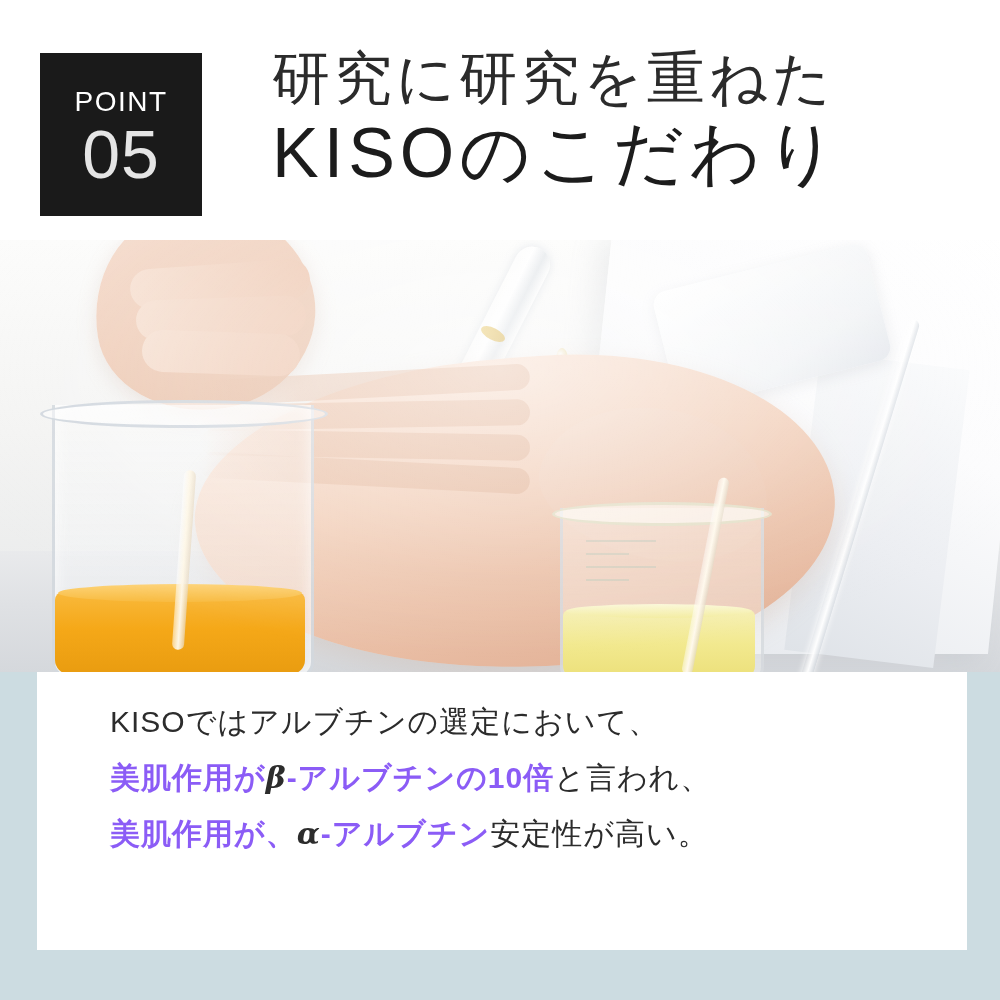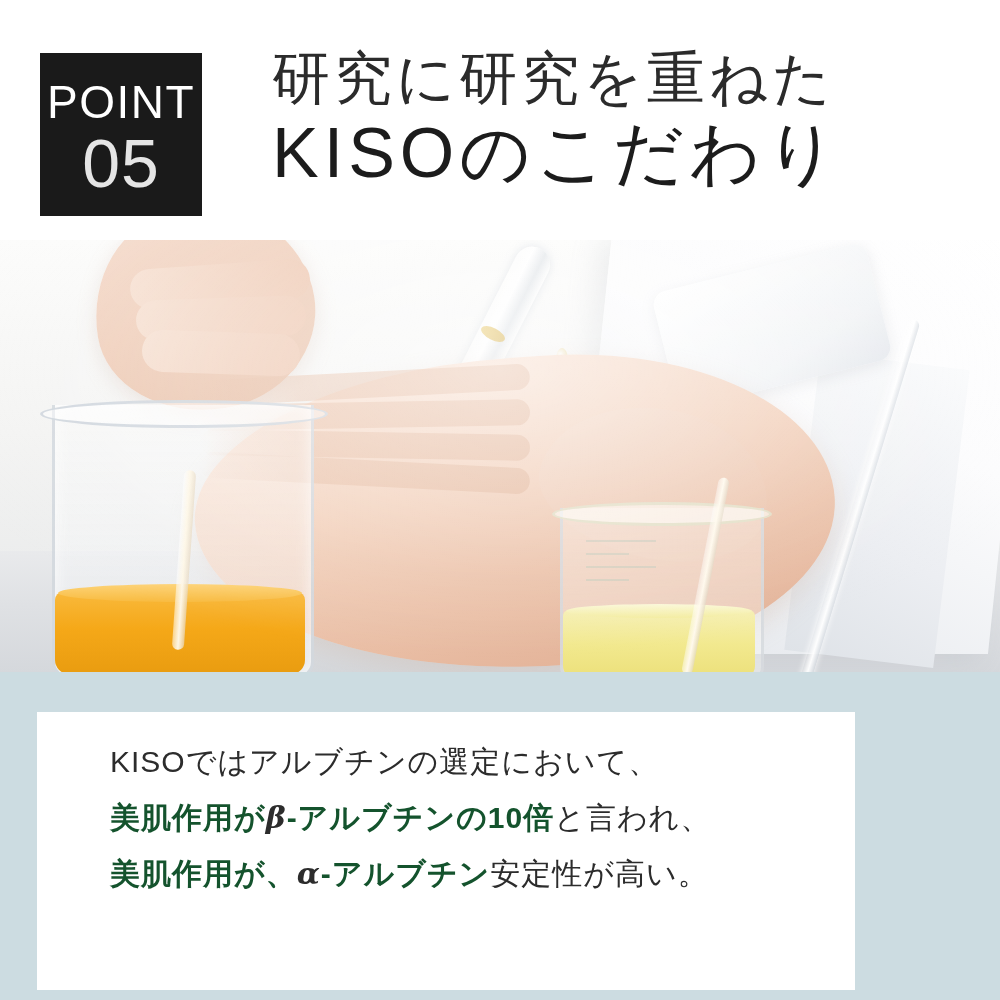--- a/index.html
+++ b/index.html
@@ -49,21 +49,21 @@
     background: #1a1a1a;
     display: flex;
     flex-direction: column;
     align-items: center;
     justify-content: center;
     box-sizing: border-box;
     padding-top: 6px;
   }
   .point-badge .point-word {
     color: #ffffff;
-    font-size: 46px;
+    font-size: 28px;
     letter-spacing: 1.5px;
     line-height: 1;
     font-weight: 400;
     margin-bottom: 4px;
   }
   .point-badge .point-number {
     color: #e5e5e5;
     font-size: 68px;
     line-height: 1;
     font-weight: 300;
@@ -383,41 +383,40 @@
     inset: 0;
     background: radial-gradient(ellipse 700px 340px at 50% 30%, rgba(255,255,255,0.55) 0%, rgba(255,255,255,0.10) 60%, rgba(255,255,255,0) 85%);
     pointer-events: none;
   }
 
   
   .text-card {
     position: absolute;
     left: 37px;
     top: 672px;
-    width: 818px;
+    width: 930px;
     height: 278px;
     background: #ffffff;
     z-index: 5;
-    margin-top: 40px;
   }
   .body-copy {
     position: absolute;
     left: 73px;
     top: 22px;
     width: 800px;
   }
   .copy-line {
     color: #2c2c2c;
     font-size: 30px;
     line-height: 56px;
     letter-spacing: 1px;
     white-space: nowrap;
   }
   .copy-line.indented { padding-left: 8px; }
-  .copy-line .b { font-weight: 700; color: #14532d; }
+  .copy-line .b { font-weight: 700; color: #8b5cf6; }
   .copy-line .greek { font-style: italic; font-family: "DejaVu Serif", serif; }
   .copy-line .greek-b { font-style: italic; font-weight: 700; font-family: "DejaVu Serif", serif; }
 </style>
 </head>
 <body>
 
 <div id="page">
 
   <div class="backdrop-band"></div>
 

